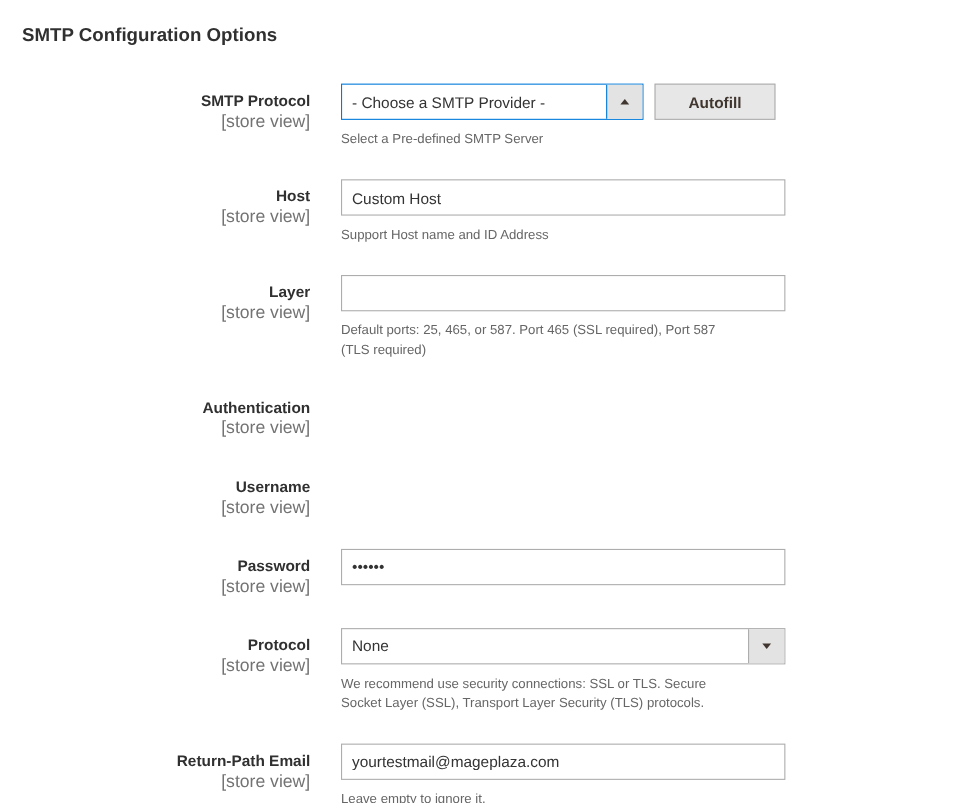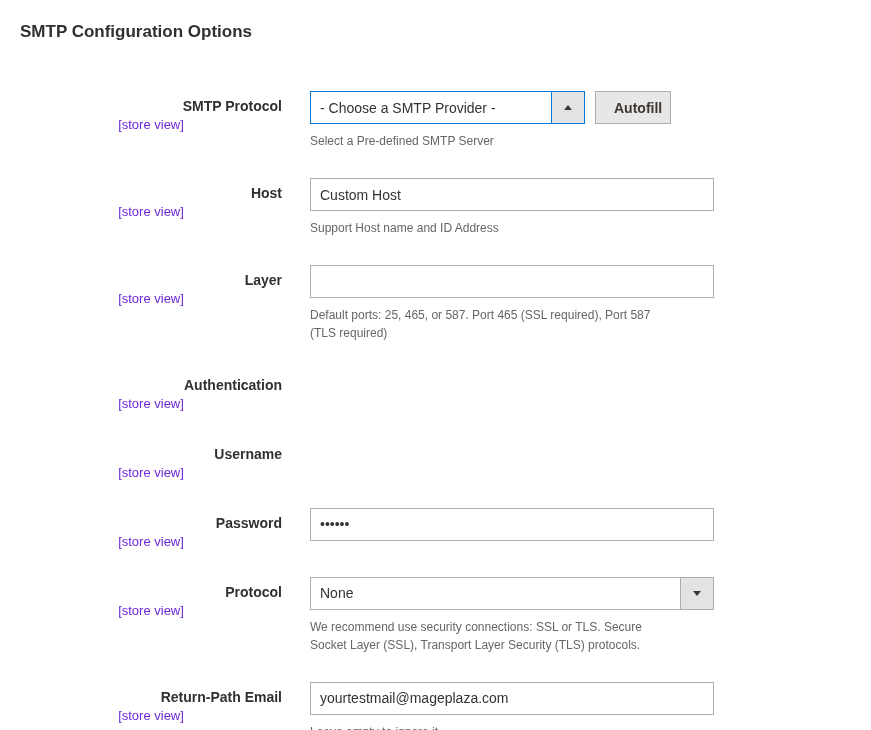--- a/index.html
+++ b/index.html
@@ -9,45 +9,44 @@
     font-family: "Helvetica Neue", Helvetica, Arial, sans-serif;
     font-size: 14px;
     color: #303030;
     background: #ffffff;
     width: 871px;
   }
   .section-title {
     font-size: 17px;
     font-weight: 600;
     color: #303030;
-    margin: 0 0 49px 0;
+    margin: 0 0 34px 0;
   }
   .form-row {
     display: flex;
     align-items: flex-start;
     margin-bottom: 28px;
   }
   .label-col {
     width: 290px;
     text-align: right;
     padding-right: 28px;
     padding-top: 6px;
     flex-shrink: 0;
   }
   .label-main {
     font-size: 14px;
     font-weight: 600;
     color: #303030;
     line-height: 1.35;
   }
   .label-scope {
-    font-size: 13px;
-    color: #6d28d9;
+    font-size: 16px;
+    color: #737373;
     margin-top: 1px;
-    text-align: center;
   }
   .field-col {
     flex: 0 0 350px;
   }
   .extra-col {
     padding-left: 10px;
   }
   .text-input, .select-outer, .select-outer-open {
     width: 404px;
     height: 33px;
@@ -112,21 +111,21 @@
     height: 33px;
     border: 1px solid #adadad;
     background: #e7e7e7;
     font-size: 14px;
     font-weight: 600;
     color: #41362f;
     padding: 0 18px;
     cursor: pointer;
     font-family: inherit;
   }
-  .btn-autofill { width: 76px; }
+  .btn-autofill { width: 110px; }
 </style>
 </head>
 <body>
 
 <div class="section-title">SMTP Configuration Options</div>
 
 <div class="form-row provider-row">
   <div class="label-col">
     <div class="label-main">SMTP Protocol</div>
     <div class="label-scope">[store view]</div>

